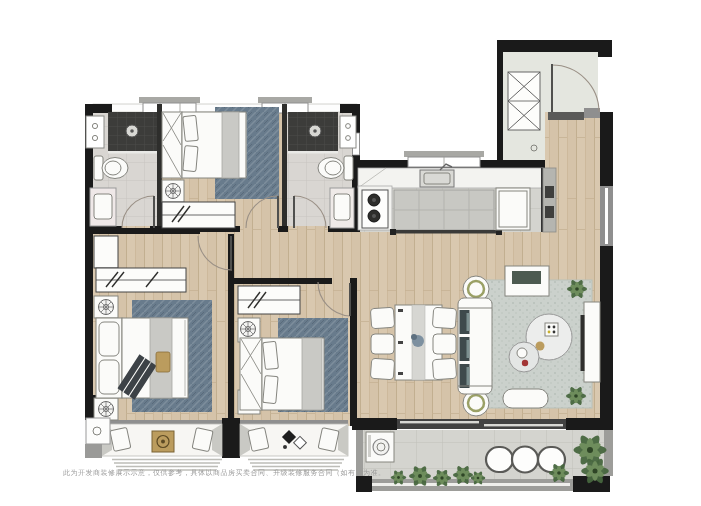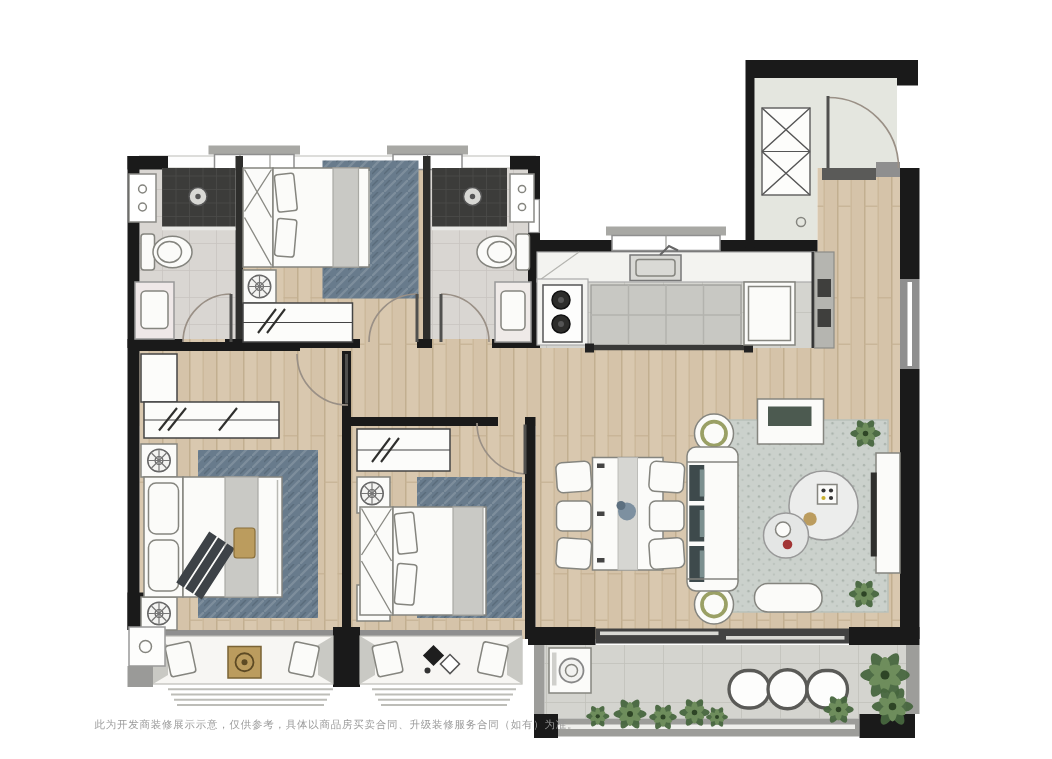--- a/index.html
+++ b/index.html
@@ -1,19 +1,19 @@
 <!DOCTYPE html>
 <html style="--wall: #1a1a1a; --window-gray: #8f8f8f; --wood: #d9c8af; --wood-line: #c2af90; --tile: #d4d4cf; --tile-line: #c1c1ba; --bath-tile: #d9d6d2; --shower: #3c3c3a; --entry-floor: #e4e6df; --rug-blue: #687b8c; --rug-living: #cbd1cc; --furn: #fbfbf9; --furn-line: #85857f; --counter: #f3f3f0; --cushion: #3e4a4c; --gold: #bb9c5e; --plant-dark: #47663e; --plant-light: #6e8d5c; --door-arc: #9a9086; --rail: #9d9d9a; --slider: #424242; --text-gray: #9b9b9b;"><head>
 <meta charset="utf-8">
 <style>
   html,body{margin:0;padding:0;background:#fff;}
   .stage{position:relative;width:701px;height:506px;background:#fff;overflow:hidden;
          font-family:"DejaVu Sans",sans-serif;}
   .stage svg{position:absolute;left:0;top:0;}
-  .disclaimer{position:absolute;left:63px;top:478px;font-size:7px;color:var(--text-gray,#9b9b9b);
+  .disclaimer{position:absolute;left:63px;top:468px;font-size:7px;color:var(--text-gray,#9b9b9b);
               letter-spacing:.5px;white-space:nowrap;font-family:Liberation Serif, serif;}
   
   .w{fill:var(--wall,#1a1a1a);}
   .win{fill:var(--window-gray,#8f8f8f);}
   .sill{fill:#a8a8a4;}
   .f{fill:var(--furn,#fbfbf9);stroke:var(--furn-line,#85857f);stroke-width:1;}
   .fn{fill:none;stroke:var(--furn-line,#85857f);stroke-width:1;}
   .arc{fill:none;stroke:var(--door-arc,#9a9086);stroke-width:1.1;}
   .leaf{stroke:#50504e;stroke-width:2;fill:none;}
   .rugb{fill:var(--rug-blue,#687b8c);}

